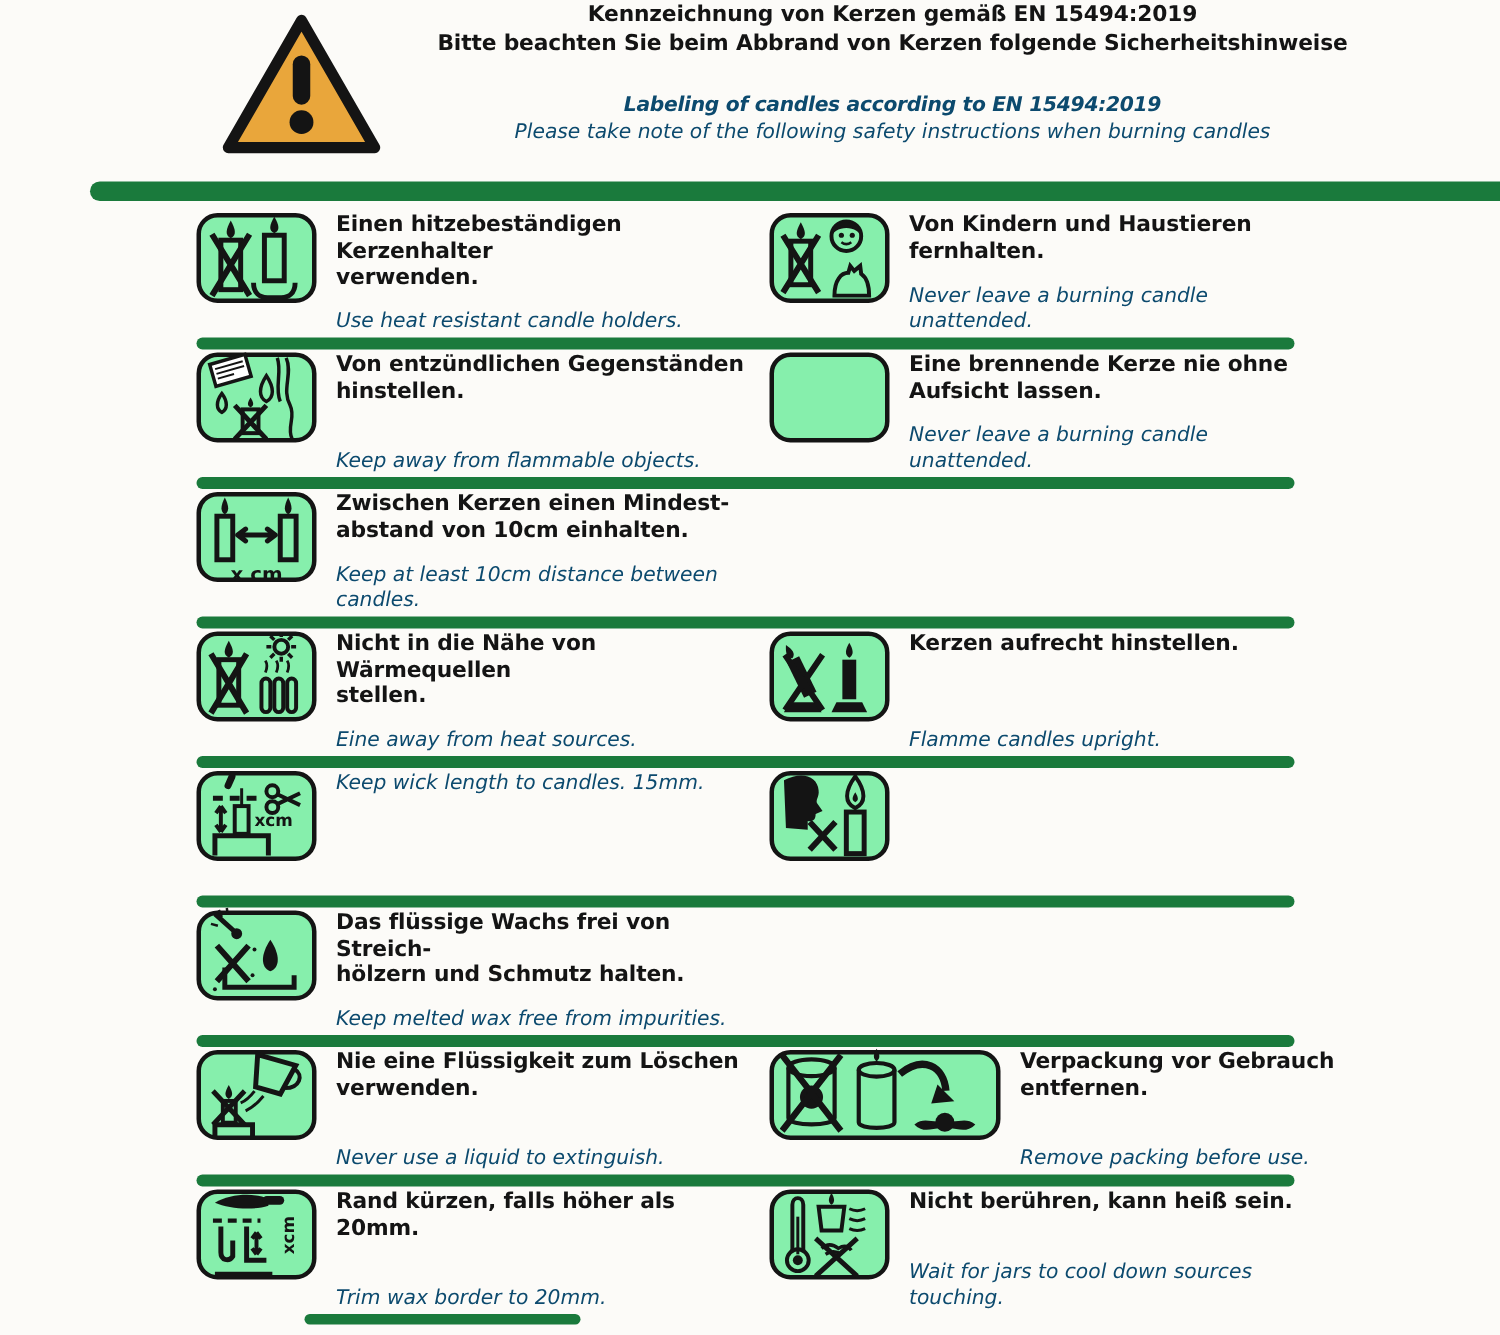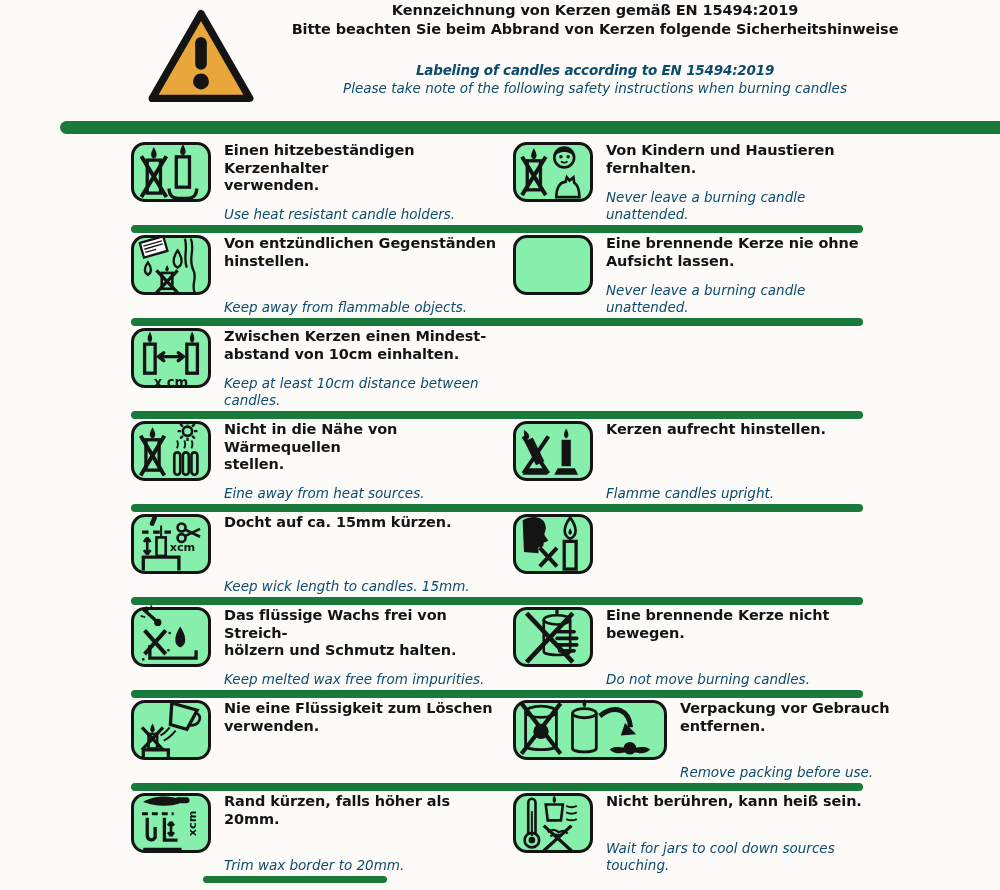--- a/index.html
+++ b/index.html
@@ -213,21 +213,20 @@
               <path d="M71 28 L94 39 M71 38 L94 27"></path>
             </g>
  <path d="M35 22 V40" stroke="#141414" fill="none" stroke-width="3"></path>
  <rect x="28" y="40" width="14" height="28" stroke="#141414" fill="none" stroke-width="4"></rect>
  <path d="M14 40 V66 M14 40 l-5 7 M14 40 l5 7 M14 66 l-5 -7 M14 66 l5 -7" stroke="#141414" fill="none" stroke-width="4"></path>
  <text x="48" y="60" font-size="17" font-weight="bold" fill="#141414">xcm</text>
  <path d="M8 90 V70 H62 V90" stroke="#141414" fill="none" stroke-width="5"></path>
           </svg>
         </div>
       <div class="texts">
-        <div class="de">Docht auf ca. 15mm kürzen.</div>
         <div class="en">Keep wick length to candles. 15mm.</div>
       </div>
     </div>
     <div class="cell">
       <div class="icon-box">
           <svg viewBox="0 0 100 100" width="66" height="66">
  <path d="M4 14 C22 4 38 10 39 24 C40 31 35 34 38 38 L43 45 L36 48 C36 53 34 56 28 55 L28 64 L6 62 Z" fill="#141414"></path>
  <path d="M30 56 L56 84 M56 56 L30 84" stroke="#141414" fill="none" stroke-width="6"></path>
  <path d="M76 10 C65 25 65 37 76 42 C87 37 87 25 76 10 Z" stroke="#141414" fill="none" stroke-width="4"></path>
  <path d="M76 26 C73 31 72 34 76 36 C80 34 79 31 76 26 Z" fill="#141414"></path>
@@ -251,56 +250,41 @@
  <path d="M64 34 C54 49 54 62 64 66 C74 62 74 49 64 34 Z" fill="#141414"></path>
  <path d="M18 62 V82 H88 V70" stroke="#141414" fill="none" stroke-width="5"></path>
           </svg>
         </div>
       <div class="texts">
         <div class="de">Das flüssige Wachs frei von Streich-
 hölzern und Schmutz halten.</div>
         <div class="en">Keep melted wax free from impurities.</div>
       </div>
     </div>
-    <div class="cell">
-      <div class="icon-box">
-          <svg viewBox="0 0 100 100" width="66" height="66">
- <path d="M56 4 C53 10 52 14 56 17 C60 14 59 10 56 4 Z" fill="#141414"></path>
- <ellipse cx="56" cy="24" rx="20" ry="7" stroke="#141414" fill="none" stroke-width="4"></ellipse>
- <path d="M36 24 V72 C36 79 76 79 76 72 V24" stroke="#141414" fill="none" stroke-width="4"></path>
- <path d="M82 42 H58 M86 52 H56 M86 62 H58 M82 71 H60" stroke="#141414" fill="none" stroke-width="5.5" stroke-linecap="round"></path>
- <path d="M10 14 L80 88 M80 14 L10 88" stroke="#141414" fill="none" stroke-width="7"></path>
-          </svg>
-        </div>
-      <div class="texts">
-        <div class="de">Eine brennende Kerze nicht
-bewegen.</div>
-        <div class="en">Do not move burning candles.</div>
-      </div>
-    </div>
   </div>
 <div class="divider"></div>
   <div class="row">
     <div class="cell">
       <div class="icon-box">
           <svg viewBox="0 0 100 100" width="66" height="66">
  <g transform="rotate(16 66 30)">
   <path d="M46 14 H86 L79 46 H53 Z" stroke="#141414" fill="none" stroke-width="5"></path>
   <path d="M86 18 C97 21 96 35 82 39" stroke="#141414" fill="none" stroke-width="4"></path>
             </g>
  <path d="M48 46 q-7 9 -14 12 M57 51 q-9 11 -18 15" stroke="#141414" fill="none" stroke-width="3"></path>
  <path d="M22 40 C18 47 17 51 22 54 C27 51 26 47 22 40 Z" fill="#141414"></path>
  <rect x="16" y="56" width="13" height="22" stroke="#141414" fill="none" stroke-width="4"></rect>
  <path d="M6 46 L38 80 M38 46 L6 80" stroke="#141414" fill="none" stroke-width="5"></path>
  <path d="M8 92 V80 H46 V92" stroke="#141414" fill="none" stroke-width="5"></path>
           </svg>
         </div>
       <div class="texts">
         <div class="de">Nie eine Flüssigkeit zum Löschen
 verwenden.</div>
+        <div class="en">Never use a liquid to extinguish.</div>
       </div>
     </div>
     <div class="cell">
       <div class="icon-box wide">
           <svg viewBox="0 0 200 100" width="140" height="70">
  <ellipse cx="30" cy="24" rx="22" ry="8" stroke="#141414" fill="none" stroke-width="4"></ellipse>
  <path d="M8 24 V72 C8 80 52 80 52 72 V24" stroke="#141414" fill="none" stroke-width="4"></path>
  <circle cx="30" cy="52" r="11" fill="#141414"></circle>
  <path d="M2 12 L58 84 M58 12 L2 84" stroke="#141414" fill="none" stroke-width="6"></path>
  <path d="M92 6 C89 11 88 15 92 18 C96 15 95 11 92 6 Z" fill="#141414"></path>

